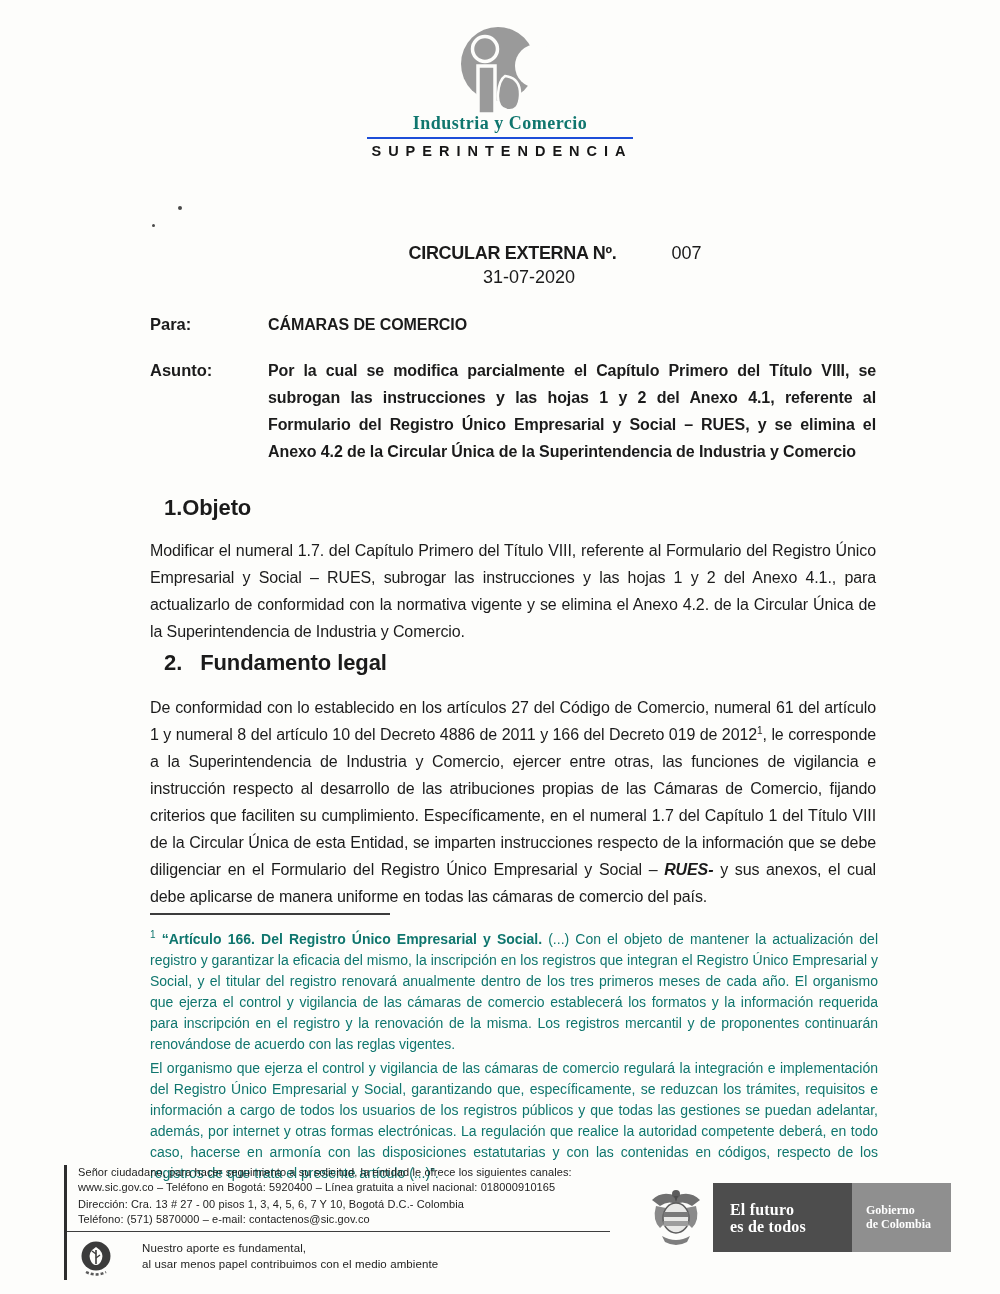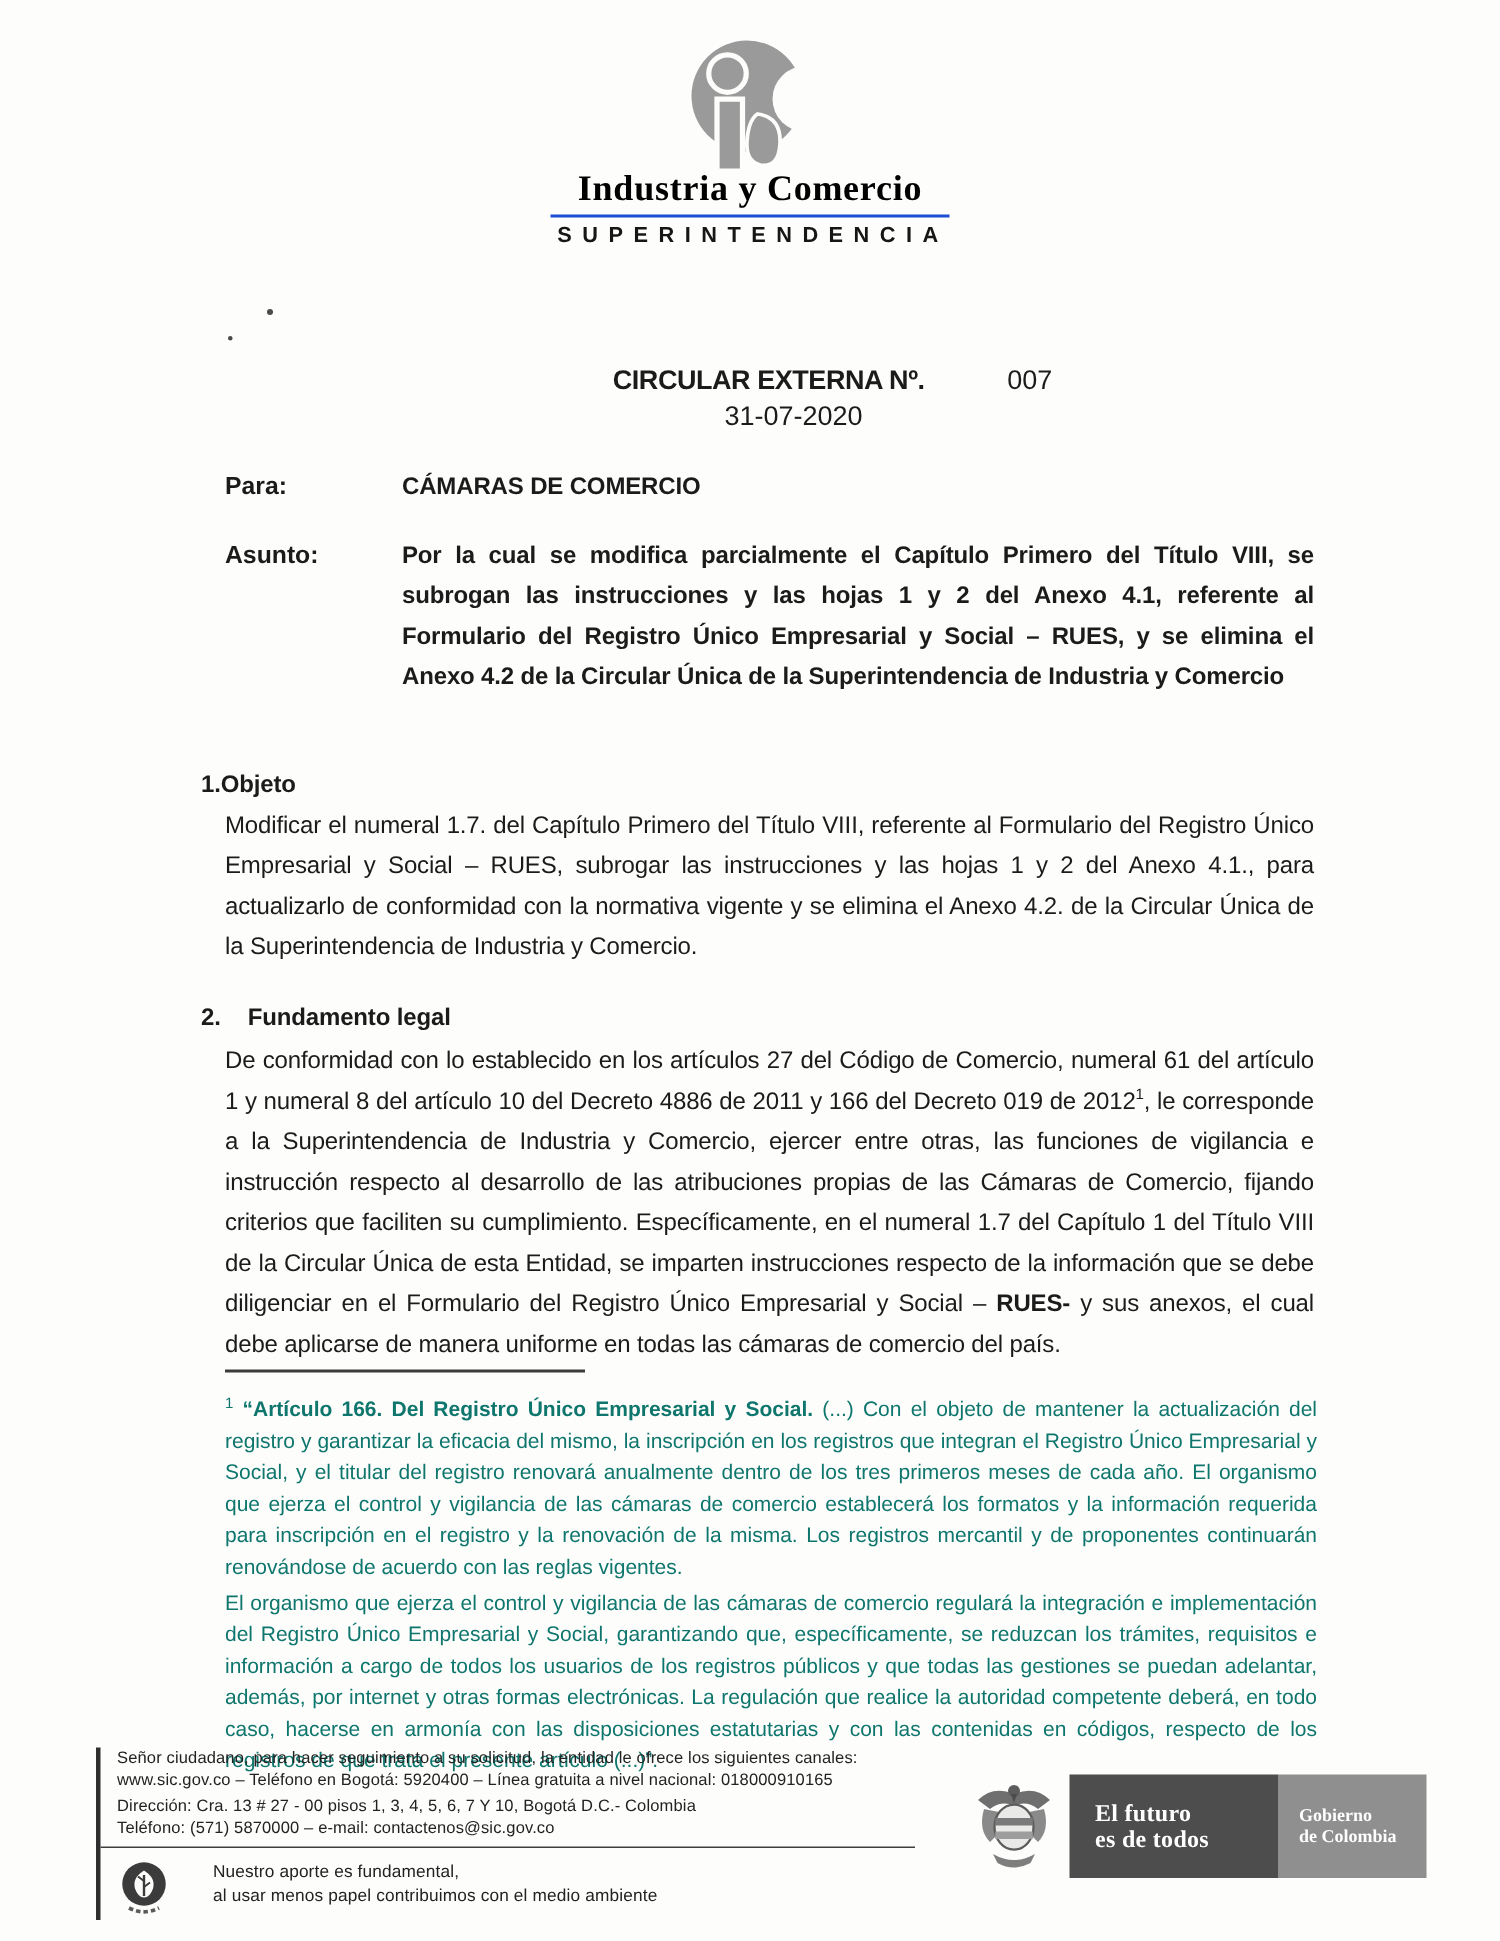--- a/index.html
+++ b/index.html
@@ -6,22 +6,22 @@
   html,body { background:#e8e8e8; }
   body { font-family:"Liberation Sans", sans-serif; }
   .page {
     position:relative; width:1000px; height:1294px; margin:0 auto;
     background:#fdfdfb; color:#1b1b1b; overflow:hidden;
   }
   
   .header { position:absolute; top:24px; left:0; width:100%; text-align:center; }
   .logo-mark { display:block; margin:0 auto -4px auto; }
   .org-name {
-    font-family:"Liberation Serif", serif; font-weight:bold; font-size:24px;
-    color:#000000; line-height:1.05; letter-spacing:.5px;
+    font-family:"Liberation Serif", serif; font-weight:bold; font-size:18px;
+    color:#0f766e; line-height:1.05; letter-spacing:.5px;
   }
   .org-sub-wrap { line-height:0; }
   .org-sub {
     display:inline-block; margin-top:4px; padding-top:4px; border-top:2px solid #1d4ed8;
     font-size:14.5px; font-weight:bold; letter-spacing:7px; color:#161616; line-height:1.2;
     padding-left:4px;
   }
   
   .title-block { position:absolute; top:241px; left:150px; width:726px; text-align:center; }
   .title-line { position:relative; left:42px; font-size:18px; line-height:24px; }
@@ -31,28 +31,28 @@
   
   .recip { position:absolute; left:150px; top:311px; width:726px; }
   .recip-row { display:flex; }
   .recip-row + .recip-row { margin-top:19px; }
   .recip-label { flex:0 0 118px; font-weight:bold; font-size:16.5px; line-height:27px; }
   .recip-value {
     flex:1; font-weight:bold; font-size:16px; line-height:27px;
     text-align:justify; letter-spacing:-0.1px;
   }
   
-  .heading { position:absolute; left:134px; font-weight:bold; font-size:16px; letter-spacing:-0.1px;margin-top:20px; }
+  .heading { position:absolute; left:164px; font-weight:bold; font-size:22px; letter-spacing:-0.1px; }
   .heading .h-num { margin-right:18px; }
   .para {
     position:absolute; left:150px; width:726px; font-size:16px; line-height:27px;
     text-align:justify; letter-spacing:-0.1px;
   }
   sup.fn-ref { font-size:10px; vertical-align:super; line-height:0; }
-  .b { font-weight:bold; }
+  .b { font-weight:bold;font-style:italic; }
   
   .fn-rule { position:absolute; left:150px; top:913px; width:240px; border-top:2.5px solid #3c3c3c; }
   .fn {
     position:absolute; left:150px; width:728px; font-size:14px;
     line-height:21px; text-align:justify; color:#0f766e;
   }
   #fn1 { top:929px; }
   #fn2 { top:1058px; }
   .fn-lead { font-weight:bold; }
   

